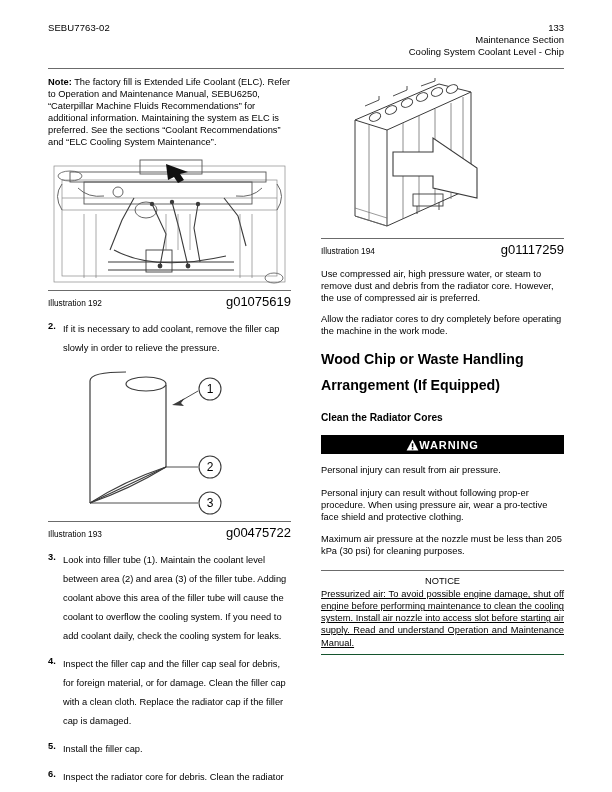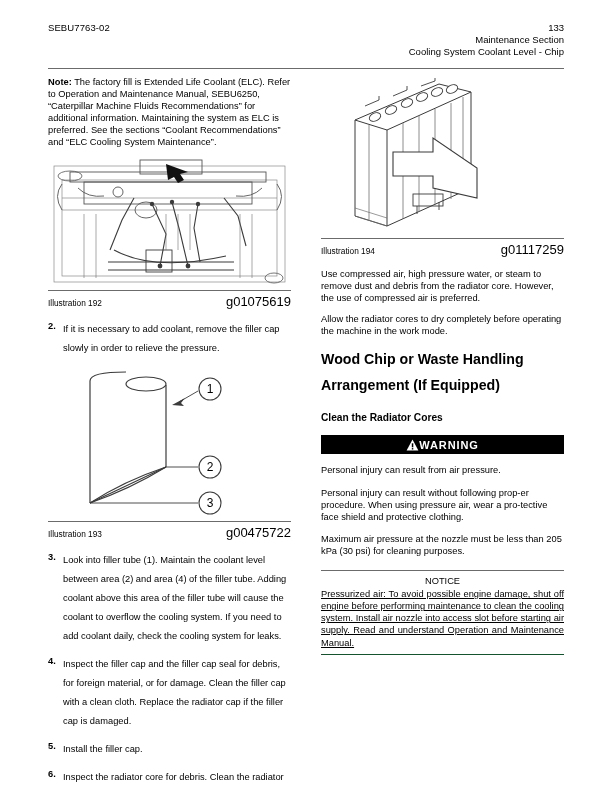--- a/index.html
+++ b/index.html
@@ -278,21 +278,21 @@
     </svg>
     <div class="caption-rule"></div>
     <div class="caption-row">
       <span class="caption-label">Illustration 193</span>
       <span class="caption-code">g00475722</span>
     </div>
   </div>
 
   <div class="step">
     <div class="step-num">3.</div>
-    <div class="step-body">Look into filler tube (1). Maintain the coolant level between area (2) and area (4) of the filler tube. Adding coolant above this area of the filler tube will cause the coolant to overflow the cooling system. If you need to add coolant daily, check the cooling system for leaks.</div>
+    <div class="step-body">Look into filler tube (1). Maintain the coolant level between area (2) and area (3) of the filler tube. Adding coolant above this area of the filler tube will cause the coolant to overflow the cooling system. If you need to add coolant daily, check the cooling system for leaks.</div>
   </div>
   <div class="step">
     <div class="step-num">4.</div>
     <div class="step-body">Inspect the filler cap and the filler cap seal for debris, for foreign material, or for damage. Clean the filler cap with a clean cloth. Replace the radiator cap if the filler cap is damaged.</div>
   </div>
   <div class="step">
     <div class="step-num">5.</div>
     <div class="step-body">Install the filler cap.</div>
   </div>
   <div class="step">

